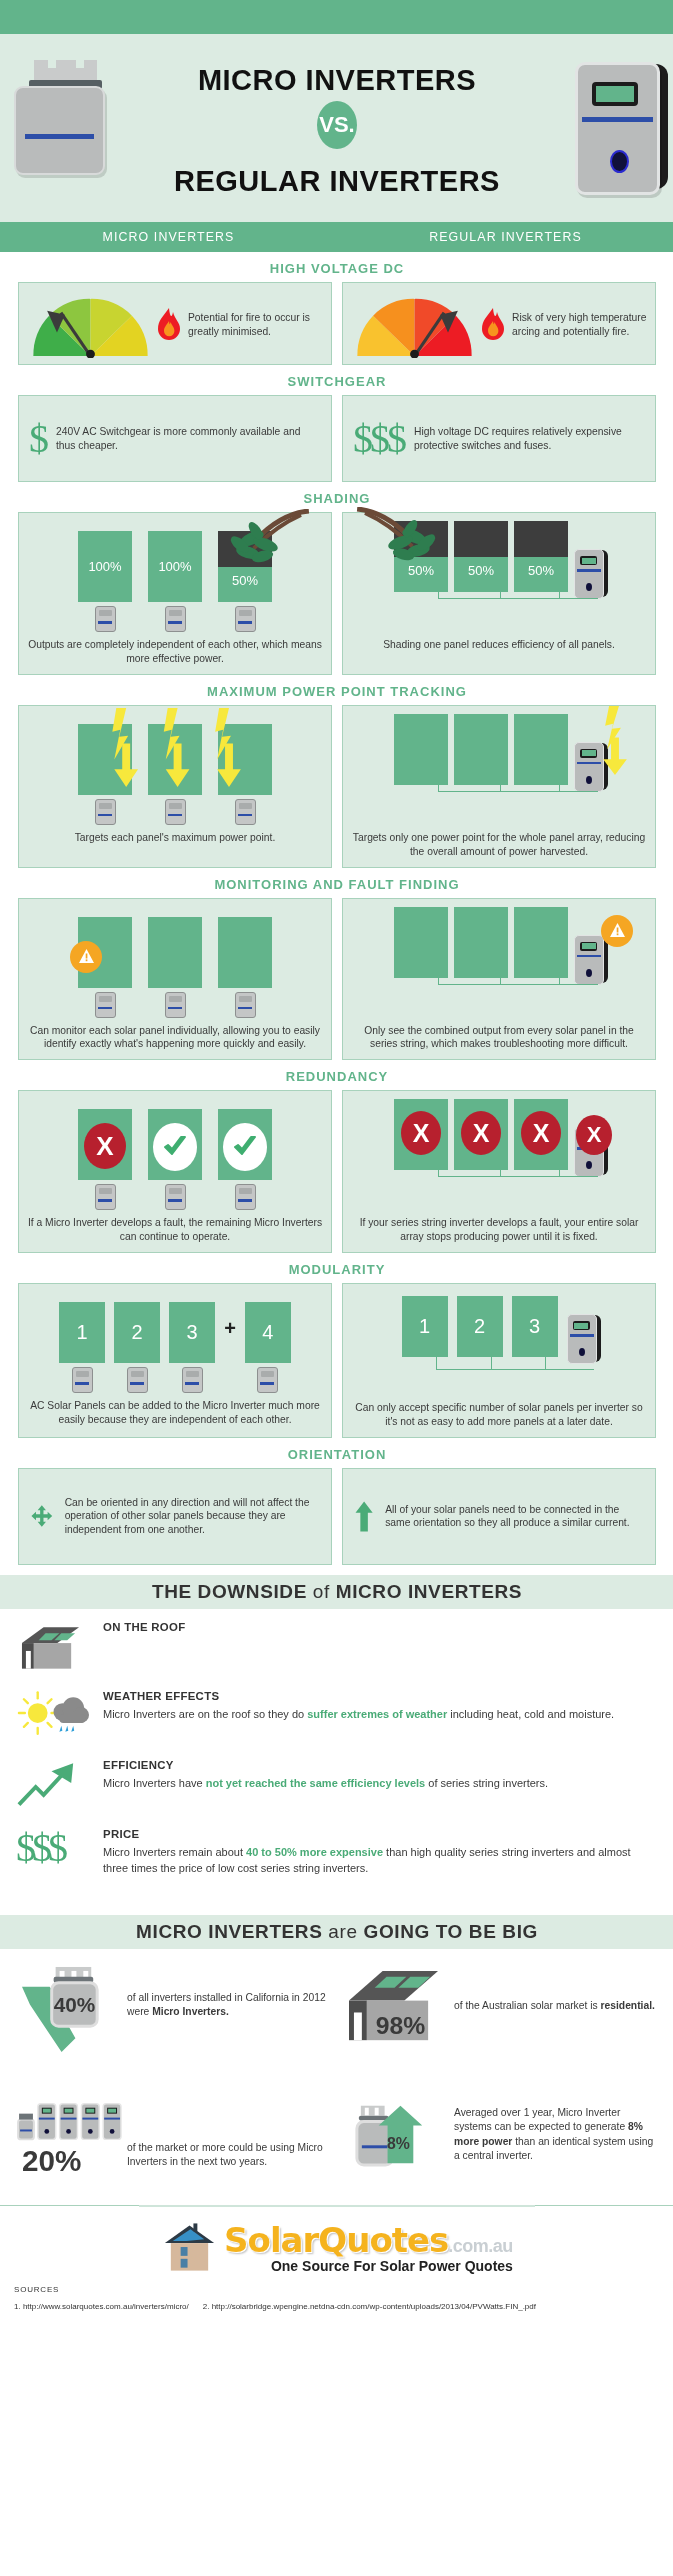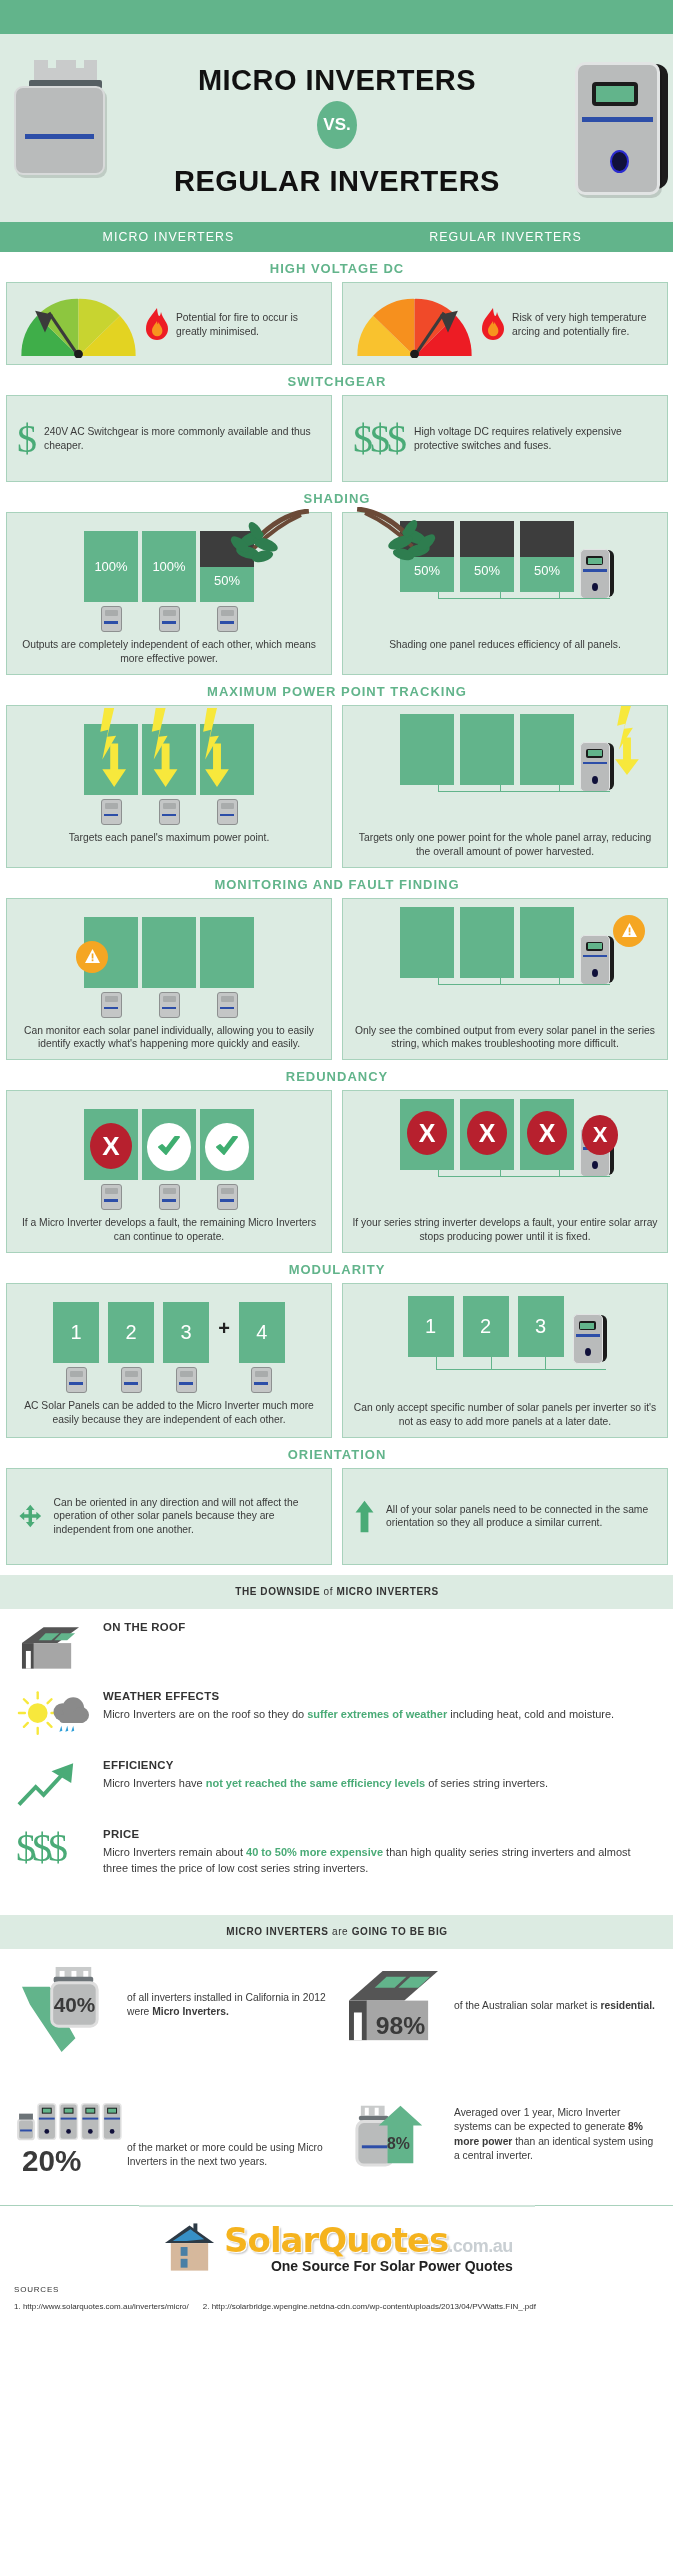--- a/index.html
+++ b/index.html
@@ -13,21 +13,21 @@
   
   .topbar{height:34px;background:#62b48b;}
   .hero{background:#dcebe2;padding:10px 0 18px 0;position:relative;overflow:hidden;height:188px;box-sizing:border-box;}
   .hero h1{
     text-align:center;font-size:29px;letter-spacing:0.5px;font-weight:700;color:#111;
     margin:22px 0 0 0;line-height:1;
   }
   .hero h1.second{margin-top:18px;}
   .vs{
     width:40px;height:48px;border-radius:50%;background:#62b48b;color:#fff;
-    display:flex;align-items:center;justify-content:center;font-size:17px;font-weight:700;
+    display:flex;align-items:center;justify-content:center;font-size:22px;font-weight:700;
     margin:6px auto 0 auto;
   }
   .hero-left{position:absolute;left:14px;top:44px;}
   .hero-right{position:absolute;right:14px;top:28px;}
 
   
   .mi{position:relative;}
   .mi .bracket{position:absolute;left:20px;top:-18px;width:63px;height:22px;background:#c9cbcb;clip-path:polygon(0 0,14px 0,14px 8px,22px 8px,22px 0,42px 0,42px 8px,50px 8px,50px 0,63px 0,63px 22px,0 22px);}
   .mi .cap{width:73px;height:9px;background:#565f63;border-radius:2px;position:absolute;left:15px;top:2px;}
   .mi .body{width:87px;height:85px;background:#b9bbbb;border:2px solid #d8dada;border-radius:9px;position:relative;top:8px;box-shadow:2px 3px 0 rgba(0,0,0,.13);}
@@ -41,38 +41,38 @@
   .ri .screen i{position:absolute;left:4px;top:4px;right:4px;bottom:4px;background:#62b48b;display:block;}
   .ri .stripe{position:absolute;left:4px;top:52px;width:71px;height:5px;background:#2d4ea8;}
   .ri .knob{position:absolute;left:32px;top:85px;width:15px;height:19px;border-radius:50%;background:#10103a;border:2px solid #2b2bd0;}
 
   
   .colhead{height:30px;background:#62b48b;display:flex;align-items:center;}
   .colhead span{flex:1;text-align:center;color:#fff;font-size:12.4px;letter-spacing:1.1px;}
 
   
   .sec-title{text-align:center;color:#62b48b;font-size:13px;font-weight:700;letter-spacing:1px;padding:9px 0 6px 0;}
-  .pair{display:flex;gap:10px;padding:0 6px;}
+  .pair{display:flex;gap:10px;padding:0 18px;}
   .card{flex:1;background:#dcebe2;border:1px solid #a8d2bc;box-sizing:border-box;display:flex;flex-direction:column;}
   .card .cap{font-size:10.3px;line-height:1.35;text-align:center;color:#3a3a3a;padding:6px 8px 8px 8px;}
 
   
   .gaugerow{display:flex;align-items:center;padding:8px 6px 6px 6px;gap:6px;}
   .gauge{width:131px;height:67px;position:relative;}
   .gauge svg{display:block;}
   .flame{width:26px;height:34px;position:relative;margin-left:-6px;}
   .gtext{font-size:10.3px;line-height:1.35;}
 
   
   .dollrow{display:flex;align-items:center;padding:12px 10px;gap:10px;min-height:61px;}
   .doll{color:#4aab77;font-size:40px;line-height:.9;font-family:"Liberation Serif",serif;font-weight:400;letter-spacing:-3px;}
   .dollrow .gtext{flex:1;}
 
   
-  .panels{display:flex;justify-content:center;align-items:flex-end;gap:4px;height:111px;padding-top:8px;position:relative;}
+  .panels{display:flex;justify-content:center;align-items:flex-end;gap:16px;height:111px;padding-top:8px;position:relative;}
   .pnl{width:54px;height:71px;background:#62b48b;position:relative;display:flex;align-items:center;justify-content:center;color:#fff;font-size:13px;}
   .pnl.dark-top:before{content:"";position:absolute;left:0;right:0;top:0;height:50%;background:#3d3d3d;}
   .pnl .lbl{position:relative;z-index:3;}
   .pnl.half .lbl{align-self:flex-end;margin-bottom:14px;}
   .micro-box{width:19px;height:24px;background:#c4c6c6;border:1.5px solid #8d9090;border-radius:3px;margin:4px auto 0 auto;position:relative;}
   .micro-box:before{content:"";position:absolute;left:3px;top:3px;width:13px;height:6px;background:#a9acac;border-radius:1px;}
   .micro-box:after{content:"";position:absolute;left:2px;top:14px;width:14px;height:2.5px;background:#2d4ea8;}
   .pnlwrap{display:flex;flex-direction:column;align-items:center;}
 
   
@@ -96,21 +96,21 @@
   
   .modrow{display:flex;align-items:flex-end;justify-content:center;gap:9px;height:99px;padding-top:10px;}
   .mpnl{width:46px;height:61px;background:#62b48b;color:#fff;font-size:20px;display:flex;align-items:center;justify-content:center;}
   .plus{font-size:20px;font-weight:700;color:#222;align-self:center;margin-bottom:30px;}
 
   
   .orow{display:flex;align-items:center;gap:12px;padding:12px 12px;min-height:71px;}
 
   
   .band{background:#dcebe2;height:34px;display:flex;align-items:center;justify-content:center;margin-top:10px;}
-  .band b{font-size:10px;letter-spacing:0.6px;color:#333;font-weight:700;}
+  .band b{font-size:19px;letter-spacing:0.6px;color:#333;font-weight:700;}
   .band b .lt{font-weight:400;}
   .dlist{padding:12px 16px 8px 16px;}
   .ditem{display:flex;gap:14px;margin-bottom:14px;align-items:flex-start;}
   .dicon{width:73px;min-width:73px;height:55px;position:relative;}
   .dtext h3{margin:0 0 4px 0;font-size:11.4px;letter-spacing:0.3px;color:#333;font-weight:700;}
   .dtext p{margin:0;font-size:11px;line-height:1.5;color:#3a3a3a;}
   .hl{color:#4aab77;font-weight:700;}
 
   
   .house{position:absolute;left:4px;top:2px;width:61px;height:50px;}

